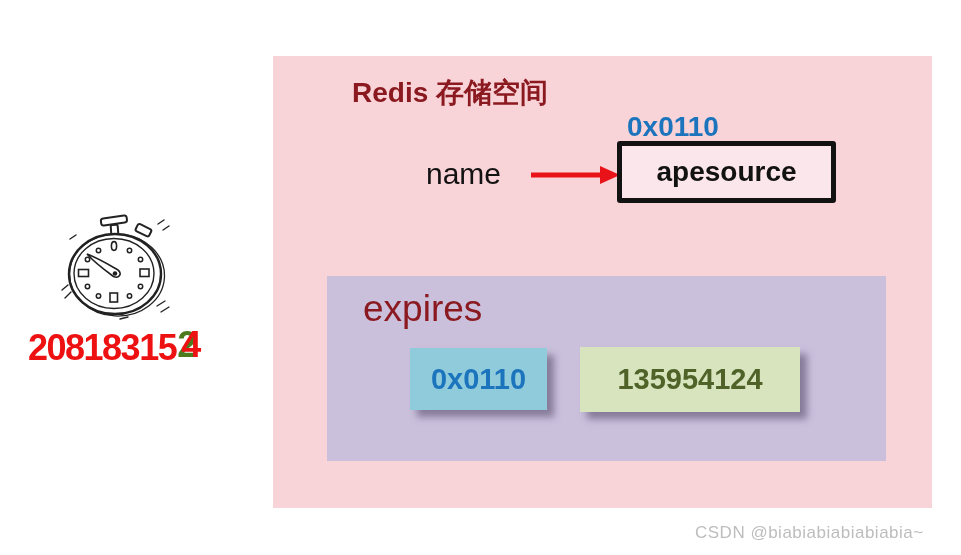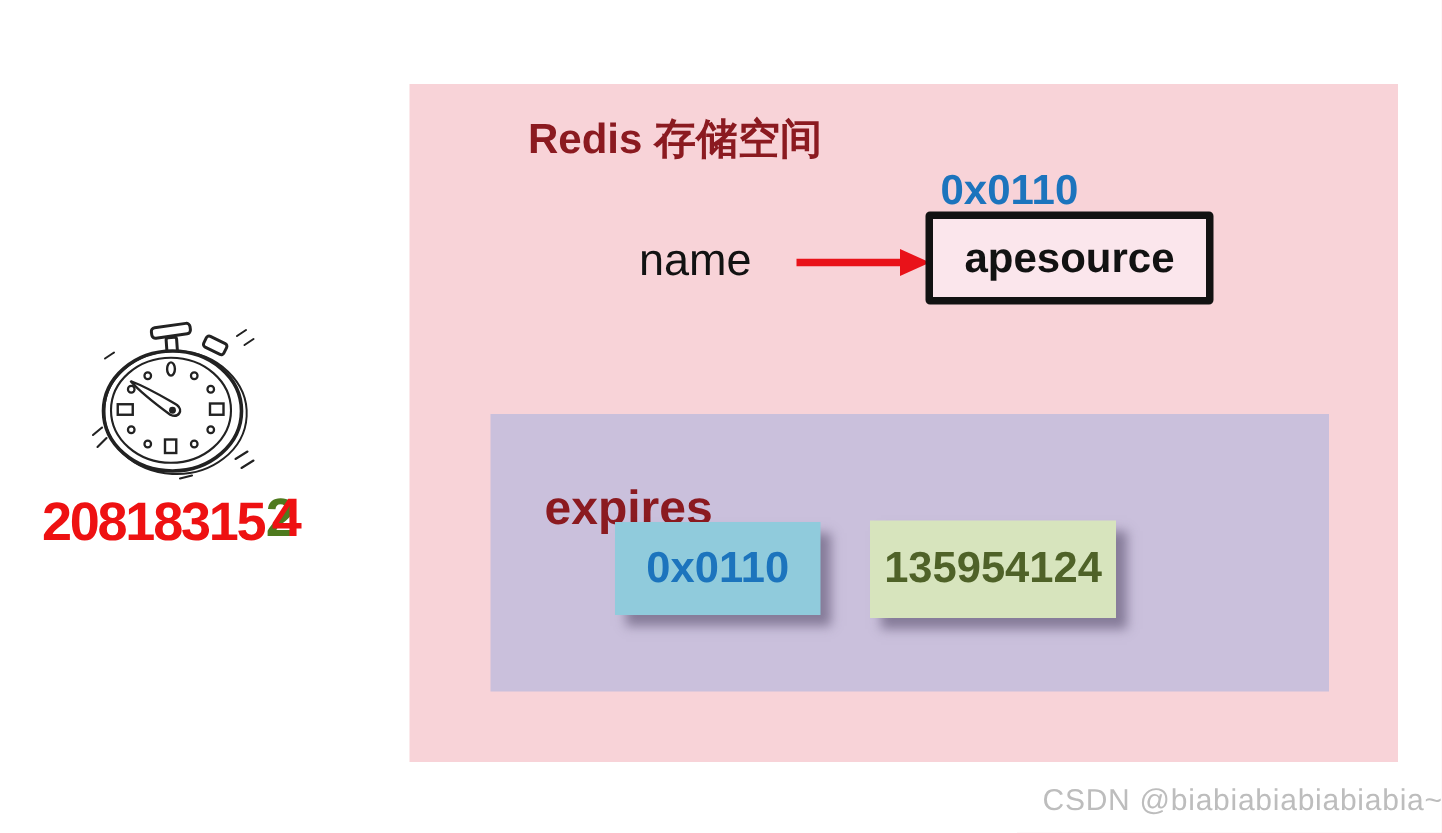--- a/index.html
+++ b/index.html
@@ -91,21 +91,21 @@
     position: absolute;
     left: 528px;
     top: 164px;
     width: 94px;
     height: 22px;
   }
   .value-box {
     position: absolute;
     left: 617px;
     top: 141px;
-    width: 192px;
+    width: 219px;
     height: 62px;
     background: var(--value-box-bg);
     border: 5px solid var(--ink);
     border-radius: 3px;
     display: flex;
     align-items: center;
     justify-content: center;
     font-size: 28px;
     font-weight: bold;
     color: var(--ink);
@@ -117,24 +117,23 @@
     left: 327px;
     top: 276px;
     width: 559px;
     height: 185px;
     background: var(--lavender-bg);
   }
   .expires-label {
     position: absolute;
     left: 363px;
     top: 288px;
-    font-size: 32px;
-    font-weight: bold;
+    font-size: 37px;
+    font-weight: normal;
     color: var(--maroon);
-    margin-top: 32px;
   }
   .chip {
     position: absolute;
     display: flex;
     align-items: center;
     justify-content: center;
     font-weight: bold;
     font-size: 29px;
     box-shadow: 7px 7px 7px rgba(78, 68, 98, 0.55);
   }
@@ -142,32 +141,32 @@
     left: 410px;
     top: 348px;
     width: 137px;
     height: 62px;
     background: var(--blue-chip-bg);
     color: var(--blue-text);
   }
   .chip-timestamp {
     left: 580px;
     top: 347px;
-    width: 164px;
+    width: 220px;
     height: 65px;
     background: var(--green-chip-bg);
     color: var(--olive-text);
   }
 
   
   .watermark {
     position: absolute;
     left: 695px;
     top: 523px;
-    font-size: 20px;
+    font-size: 17px;
     color: var(--watermark-gray);
     letter-spacing: 0.5px;
     white-space: nowrap;
   }
 </style>
 </head>
 <body>
 
 <div class="canvas">
 

